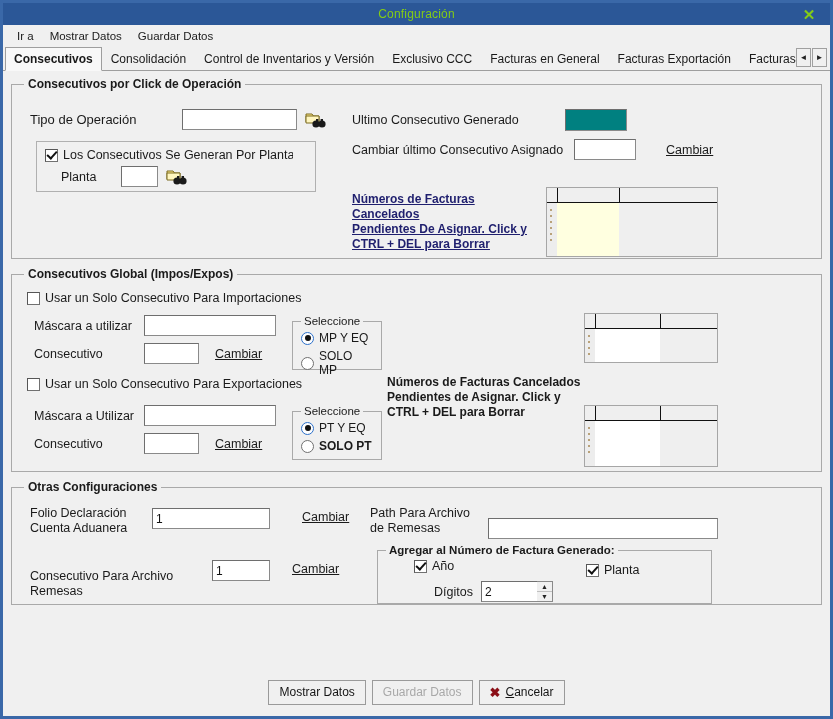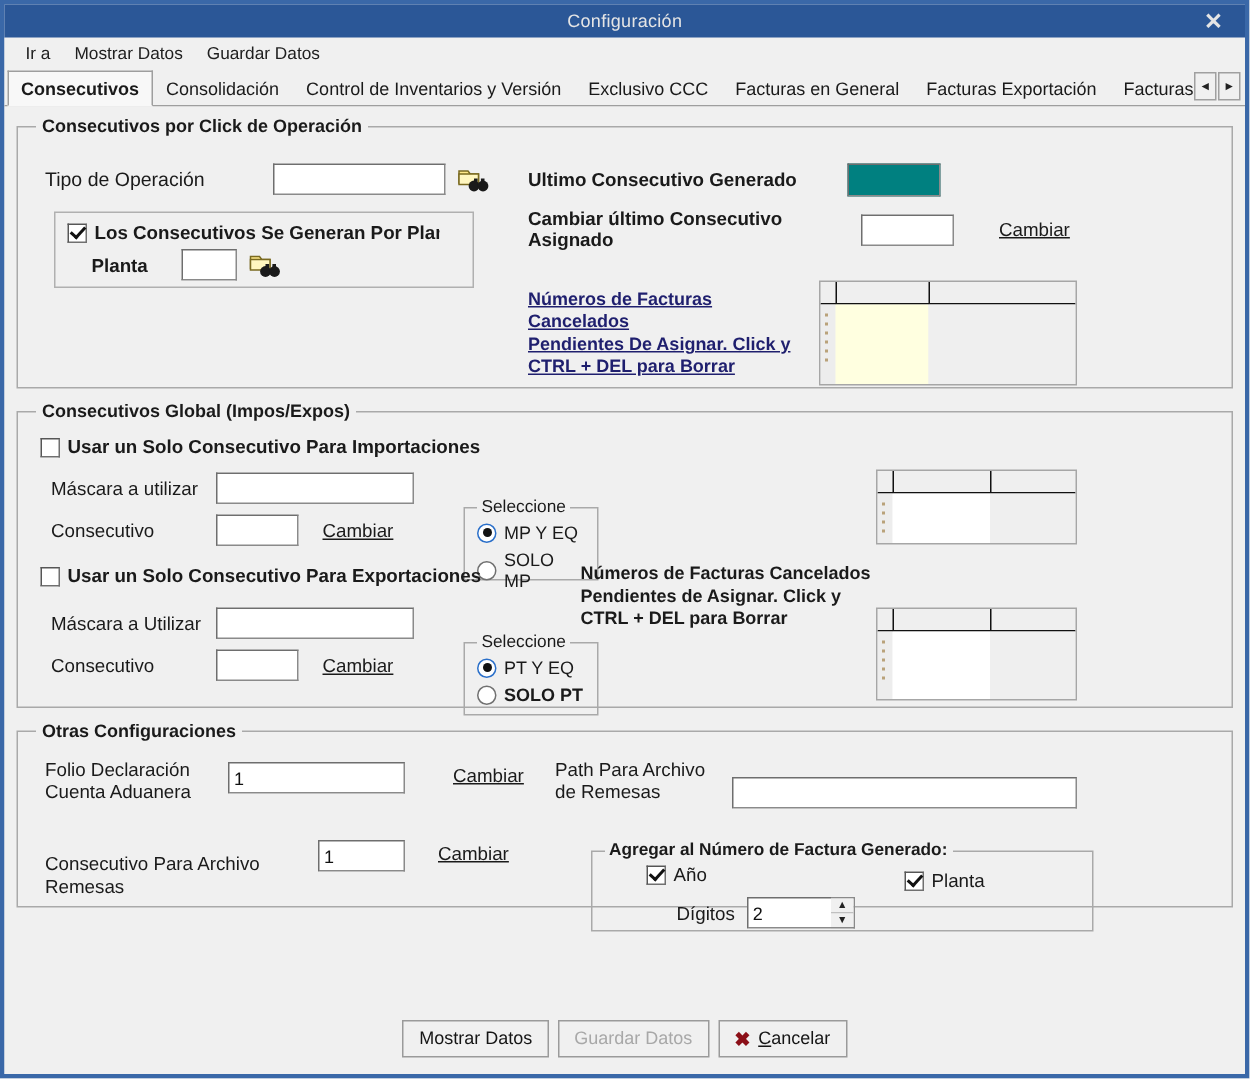--- a/index.html
+++ b/index.html
@@ -15,21 +15,21 @@
     width: 833px; height: 719px;
     border: 3px solid #3a68a8;
     background: #f0f0f0;
     display: flex; flex-direction: column;
     position: relative;
   }
   
   .titlebar {
     height: 22px; min-height: 22px;
     background: #2b5797;
-    color: #e5e5e5;
+    color: #84cc16;
     display: flex; align-items: center; justify-content: center;
     position: relative;
     font-size: 12px;
   }
   .titlebar .title { letter-spacing: .2px; }
   .titlebar .closebtn {
     position: absolute; right: 8px; top: 0;
     height: 22px; width: 26px;
     display: flex; align-items: center; justify-content: center;
     font-size: 15px; font-weight: bold; cursor: pointer;
@@ -101,28 +101,28 @@
     padding: 6px 10px 8px 10px;
     background: transparent;
     position: relative;
   }
   fieldset.grp > legend {
     font-size: 12px; font-weight: bold; color: #1a1a1a;
     padding: 0 4px; margin-left: 2px;
   }
   fieldset.sub {
     border: 1px solid #a9a9a9;
-    margin: 17px; padding: 3px 8px 6px 8px;
+    margin: 0; padding: 3px 8px 6px 8px;
   }
   fieldset.sub > legend {
     font-size: 11.5px; font-weight: normal; color: #1a1a1a;
     padding: 0 3px;
   }
   .lbl { font-size: 12.5px; color: #1a1a1a; }
-  .lbl.b { font-weight: bold; }
+  .lbl.b { font-weight: normal; }
   .lbl.sm { font-size: 12px; }
   input.tb {
     border: 1px solid #8a8a8a;
     border-top-color: #6e6e6e; border-left-color: #6e6e6e;
     background: #ffffff;
     height: 21px;
     font-family: "Liberation Sans", sans-serif;
     font-size: 12px;
     padding: 0 3px;
     color: #111;

